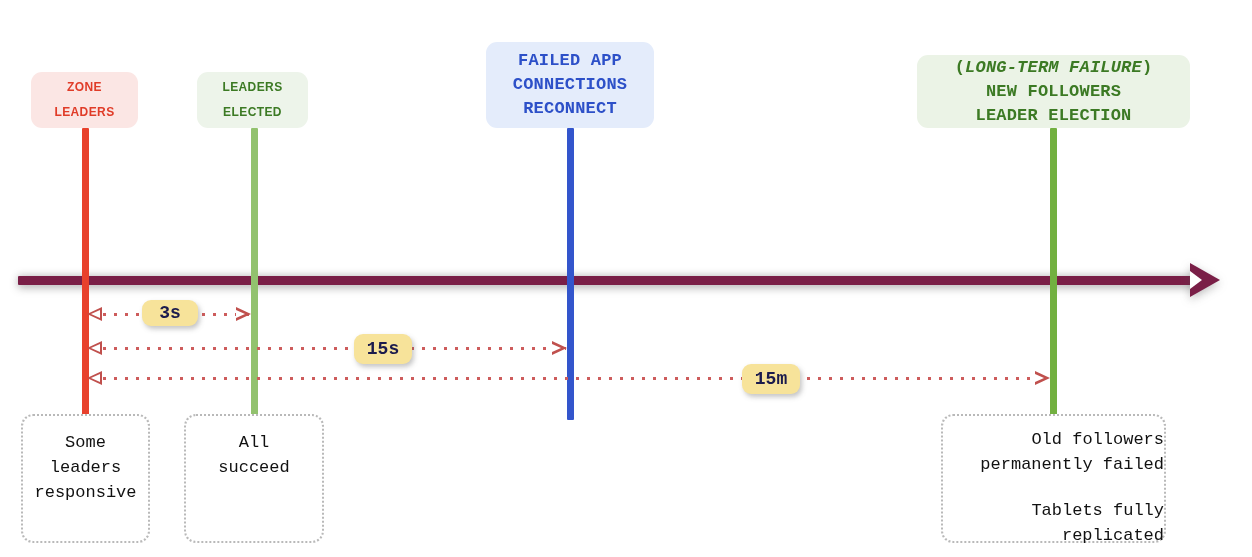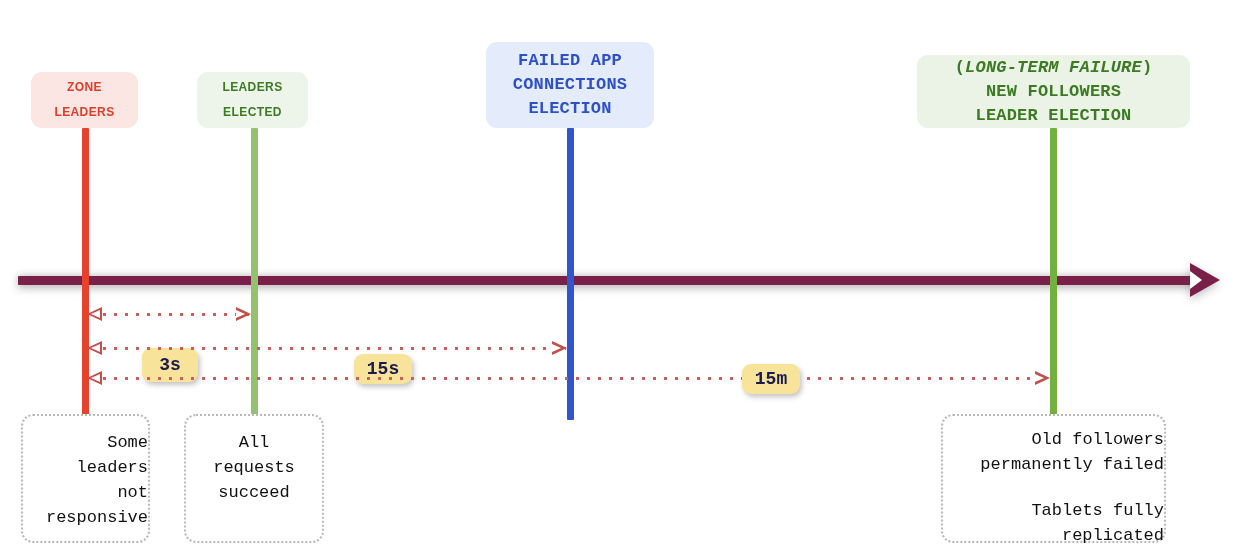--- a/index.html
+++ b/index.html
@@ -93,43 +93,41 @@
 <div id="stage">
 
   <div class="axis-line" style="left:18px;top:276px;width:1180px;"></div>
   <div class="axis-head" style="left:1190px;top:263px;"></div>
 
   <div class="event-line" style="left:82px;top:128px;height:292px;background:#e8412c;"></div>
   <div class="chip sans" style="left:31px;top:72px;width:107px;height:56px;background:#fbe6e4;color:#e03c28;">
     <div class="chip-row">ZONE</div>
     <div class="chip-row">LEADERS</div>
   </div>
-  <div class="note" style="left:21px;top:414px;width:129px;height:129px;text-align:right;">
+  <div class="note" style="left:21px;top:414px;width:129px;height:129px;">
     <div class="nline">Some</div>
     <div class="nline">leaders</div>
-    <div class="nline">not</div>
     <div class="nline">responsive</div>
   </div>
 
   <div class="event-line" style="left:251px;top:128px;height:292px;background:#92c26e;"></div>
   <div class="chip sans" style="left:197px;top:72px;width:111px;height:56px;background:#edf4ea;color:#3c7a24;">
     <div class="chip-row">LEADERS</div>
     <div class="chip-row">ELECTED</div>
   </div>
   <div class="note" style="left:184px;top:414px;width:140px;height:129px;">
     <div class="nline">All</div>
-    <div class="nline">requests</div>
     <div class="nline">succeed</div>
   </div>
 
   <div class="event-line" style="left:567px;top:128px;height:292px;background:#3355cc;"></div>
   <div class="chip mono" style="left:486px;top:42px;width:168px;height:86px;background:#e4ecfb;color:#2d50c8;">
     <div class="chip-row">FAILED APP</div>
     <div class="chip-row">CONNECTIONS</div>
-    <div class="chip-row">ELECTION</div>
+    <div class="chip-row">RECONNECT</div>
   </div>
 
   <div class="event-line" style="left:1050px;top:128px;height:292px;background:#72b040;"></div>
   <div class="chip mono" style="left:917px;top:55px;width:273px;height:73px;background:#ebf3e6;color:#3c7a24;align-items:center;">
     <div class="chip-row">(<span class="ital">LONG-TERM FAILURE</span>)</div>
     <div class="chip-row">NEW FOLLOWERS</div>
     <div class="chip-row">LEADER ELECTION</div>
   </div>
   <div class="note" style="left:941px;top:414px;width:225px;height:129px;padding-top:11px;text-align:right;">
     <div class="nline">Old followers</div>
@@ -137,30 +135,30 @@
     <div class="gap"></div>
     <div class="nline">Tablets fully</div>
     <div class="nline">replicated</div>
   </div>
 
   <div class="measure" style="left:88px;top:313px;width:162px;">
     <div class="dots"></div>
     <div class="ah left"></div>
     <div class="ah right"></div>
   </div>
-  <div class="badge" style="left:142px;top:300px;width:56px;height:34px;margin-top:48px;">
+  <div class="badge" style="left:142px;top:300px;width:56px;height:26px;">
     <span>3s</span>
   </div>
 
   <div class="measure" style="left:88px;top:347px;width:478px;">
     <div class="dots"></div>
     <div class="ah left"></div>
     <div class="ah right"></div>
   </div>
-  <div class="badge" style="left:354px;top:334px;width:58px;height:30px;margin-top:20px;">
+  <div class="badge" style="left:354px;top:334px;width:58px;height:30px;">
     <span>15s</span>
   </div>
 
   <div class="measure" style="left:88px;top:377px;width:961px;">
     <div class="dots"></div>
     <div class="ah left"></div>
     <div class="ah right"></div>
   </div>
   <div class="badge" style="left:742px;top:364px;width:58px;height:30px;align-items:center;">
     <span>15m</span>

